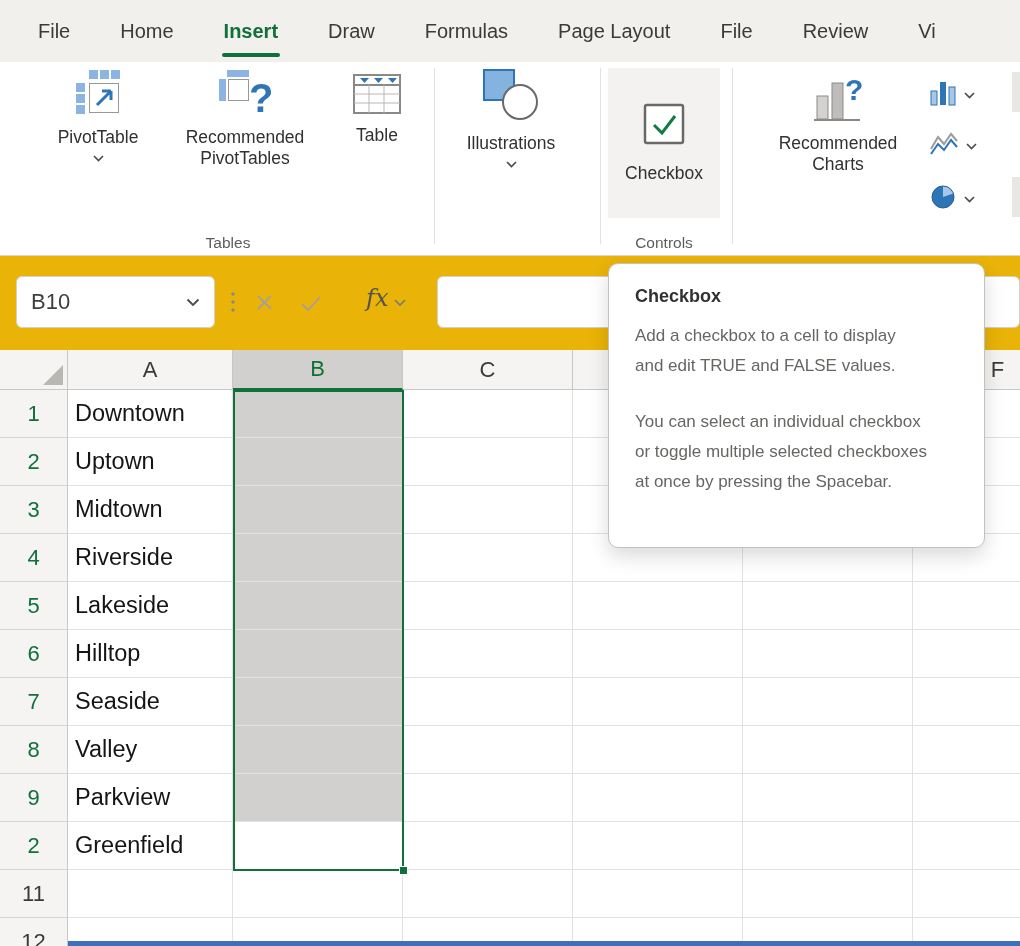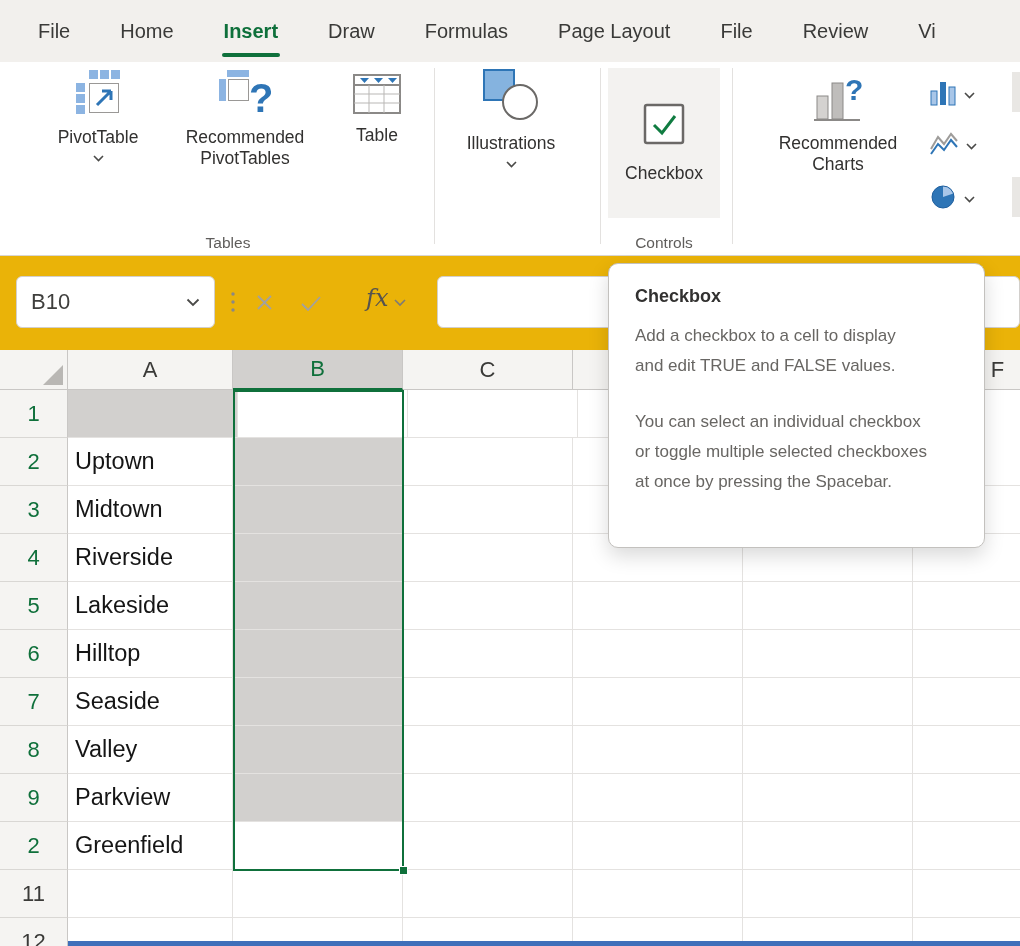--- a/index.html
+++ b/index.html
@@ -267,20 +267,21 @@
     <div class="chdr col-A">A</div>
         <div class="chdr col-B sel">B</div>
         <div class="chdr col-C">C</div>
         <div class="chdr col-D">D</div>
         <div class="chdr col-E">E</div>
         <div class="chdr col-F">F</div>
       </div>
     <div>
         <div class="grid-row">
           <div class="rh sel">1</div>
+          <div class="cell col-A">Downtown</div>
           <div class="cell col-B fill"></div>
           <div class="cell col-C"></div>
           <div class="cell col-D"></div>
           <div class="cell col-E"></div>
           <div class="cell col-F"></div>
         </div>
         <div class="grid-row">
           <div class="rh sel">2</div>
           <div class="cell col-A">Uptown</div>
           <div class="cell col-B fill"></div>

